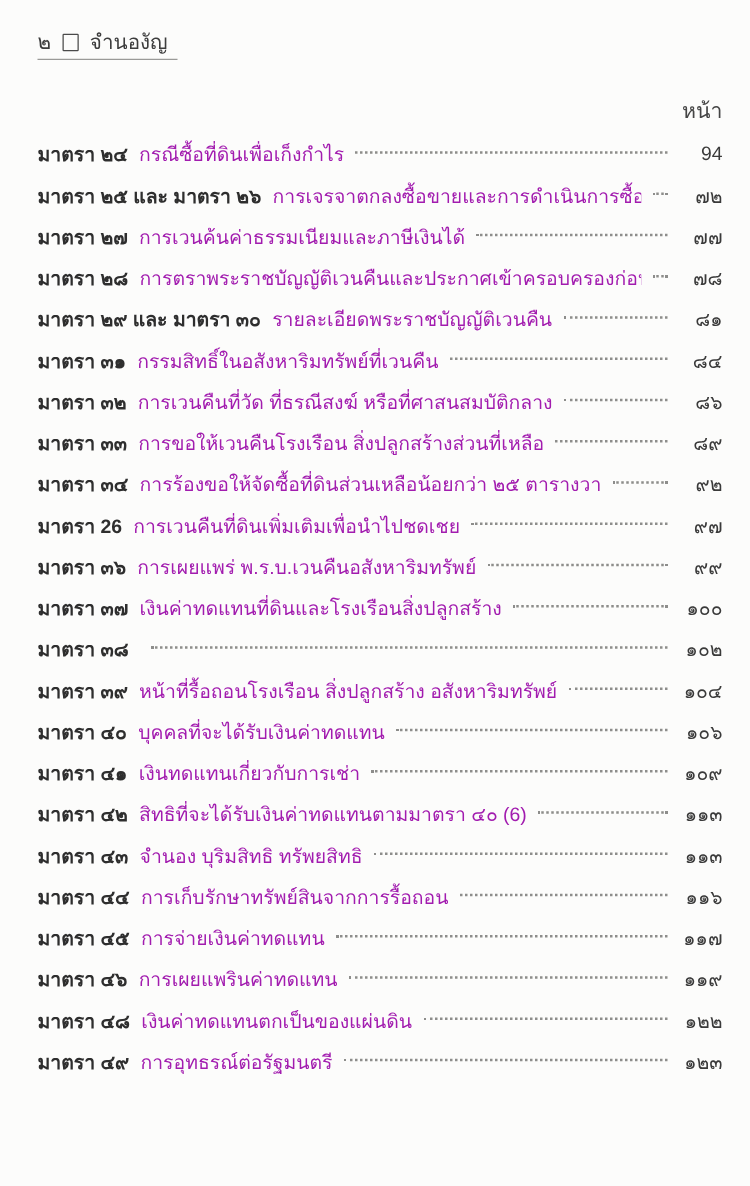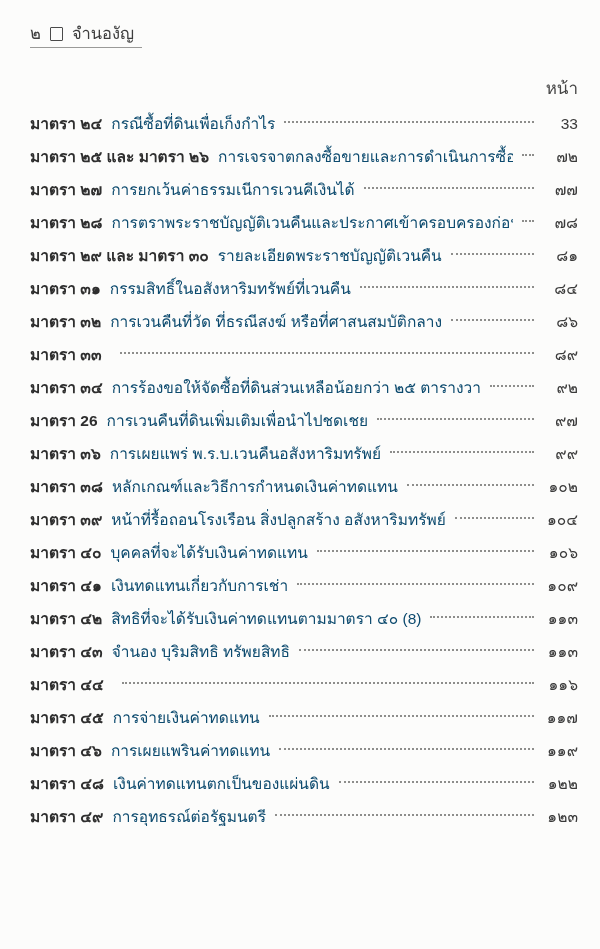--- a/index.html
+++ b/index.html
@@ -68,21 +68,21 @@
     font-size: 15.5px;
     white-space: nowrap;
   }
   .toc-label {
     font-weight: bold;
     color: #2e2e2e;
     margin-right: 9px;
     flex: 0 0 auto;
   }
   .toc-title {
-    color: #0c4a6e;
+    color: #a21caf;
     flex: 0 1 auto;
     overflow: hidden;
   }
   .toc-leader {
     flex: 1 1 12px;
     min-width: 12px;
     margin: 0 10px 0 9px;
     border-bottom: 2px dotted #8d8d8b;
     transform: translateY(-2px);
   }
@@ -106,33 +106,33 @@
   <div class="header-rule"></div>
 
   <div class="col-header">หน้า</div>
 
   <div class="toc">
 
     <div class="toc-row">
       <span class="toc-label">มาตรา ๒๔</span>
       <span class="toc-title">กรณีซื้อที่ดินเพื่อเก็งกำไร</span>
       <span class="toc-leader"></span>
-      <span class="toc-page">33</span>
+      <span class="toc-page">94</span>
     </div>
 
     <div class="toc-row">
       <span class="toc-label">มาตรา ๒๕ และ มาตรา ๒๖</span>
       <span class="toc-title">การเจรจาตกลงซื้อขายและการดำเนินการซื้อขาย</span>
       <span class="toc-leader"></span>
       <span class="toc-page">๗๒</span>
     </div>
 
     <div class="toc-row">
       <span class="toc-label">มาตรา ๒๗</span>
-      <span class="toc-title">การยกเว้นค่าธรรมเนีการเวนคีเงินได้</span>
+      <span class="toc-title">การเวนค้นค่าธรรมเนียมและภาษีเงินได้</span>
       <span class="toc-leader"></span>
       <span class="toc-page">๗๗</span>
     </div>
 
     <div class="toc-row">
       <span class="toc-label">มาตรา ๒๘</span>
       <span class="toc-title">การตราพระราชบัญญัติเวนคืนและประกาศเข้าครอบครองก่อนเวนคืน</span>
       <span class="toc-leader"></span>
       <span class="toc-page">๗๘</span>
     </div>
@@ -153,20 +153,21 @@
 
     <div class="toc-row">
       <span class="toc-label">มาตรา ๓๒</span>
       <span class="toc-title">การเวนคืนที่วัด ที่ธรณีสงฆ์ หรือที่ศาสนสมบัติกลาง</span>
       <span class="toc-leader"></span>
       <span class="toc-page">๘๖</span>
     </div>
 
     <div class="toc-row">
       <span class="toc-label">มาตรา ๓๓</span>
+      <span class="toc-title">การขอให้เวนคืนโรงเรือน สิ่งปลูกสร้างส่วนที่เหลือ</span>
       <span class="toc-leader"></span>
       <span class="toc-page">๘๙</span>
     </div>
 
     <div class="toc-row">
       <span class="toc-label">มาตรา ๓๔</span>
       <span class="toc-title">การร้องขอให้จัดซื้อที่ดินส่วนเหลือน้อยกว่า ๒๕ ตารางวา</span>
       <span class="toc-leader"></span>
       <span class="toc-page">๙๒</span>
     </div>
@@ -178,24 +179,29 @@
       <span class="toc-page">๙๗</span>
     </div>
 
     <div class="toc-row">
       <span class="toc-label">มาตรา ๓๖</span>
       <span class="toc-title">การเผยแพร่ พ.ร.บ.เวนคืนอสังหาริมทรัพย์</span>
       <span class="toc-leader"></span>
       <span class="toc-page">๙๙</span>
     </div>
 
+    <div class="toc-row">
+      <span class="toc-label">มาตรา ๓๗</span>
+      <span class="toc-title">เงินค่าทดแทนที่ดินและโรงเรือนสิ่งปลูกสร้าง</span>
+      <span class="toc-leader"></span>
+      <span class="toc-page">๑๐๐</span>
+    </div>
 
     <div class="toc-row">
       <span class="toc-label">มาตรา ๓๘</span>
-      <span class="toc-title">หลักเกณฑ์และวิธีการกำหนดเงินค่าทดแทน</span>
       <span class="toc-leader"></span>
       <span class="toc-page">๑๐๒</span>
     </div>
 
     <div class="toc-row">
       <span class="toc-label">มาตรา ๓๙</span>
       <span class="toc-title">หน้าที่รื้อถอนโรงเรือน สิ่งปลูกสร้าง อสังหาริมทรัพย์</span>
       <span class="toc-leader"></span>
       <span class="toc-page">๑๐๔</span>
     </div>
@@ -209,34 +215,35 @@
 
     <div class="toc-row">
       <span class="toc-label">มาตรา ๔๑</span>
       <span class="toc-title">เงินทดแทนเกี่ยวกับการเช่า</span>
       <span class="toc-leader"></span>
       <span class="toc-page">๑๐๙</span>
     </div>
 
     <div class="toc-row">
       <span class="toc-label">มาตรา ๔๒</span>
-      <span class="toc-title">สิทธิที่จะได้รับเงินค่าทดแทนตามมาตรา ๔๐ (8)</span>
+      <span class="toc-title">สิทธิที่จะได้รับเงินค่าทดแทนตามมาตรา ๔๐ (6)</span>
       <span class="toc-leader"></span>
       <span class="toc-page">๑๑๓</span>
     </div>
 
     <div class="toc-row">
       <span class="toc-label">มาตรา ๔๓</span>
       <span class="toc-title">จำนอง บุริมสิทธิ ทรัพยสิทธิ</span>
       <span class="toc-leader"></span>
       <span class="toc-page">๑๑๓</span>
     </div>
 
     <div class="toc-row">
       <span class="toc-label">มาตรา ๔๔</span>
+      <span class="toc-title">การเก็บรักษาทรัพย์สินจากการรื้อถอน</span>
       <span class="toc-leader"></span>
       <span class="toc-page">๑๑๖</span>
     </div>
 
     <div class="toc-row">
       <span class="toc-label">มาตรา ๔๕</span>
       <span class="toc-title">การจ่ายเงินค่าทดแทน</span>
       <span class="toc-leader"></span>
       <span class="toc-page">๑๑๗</span>
     </div>

